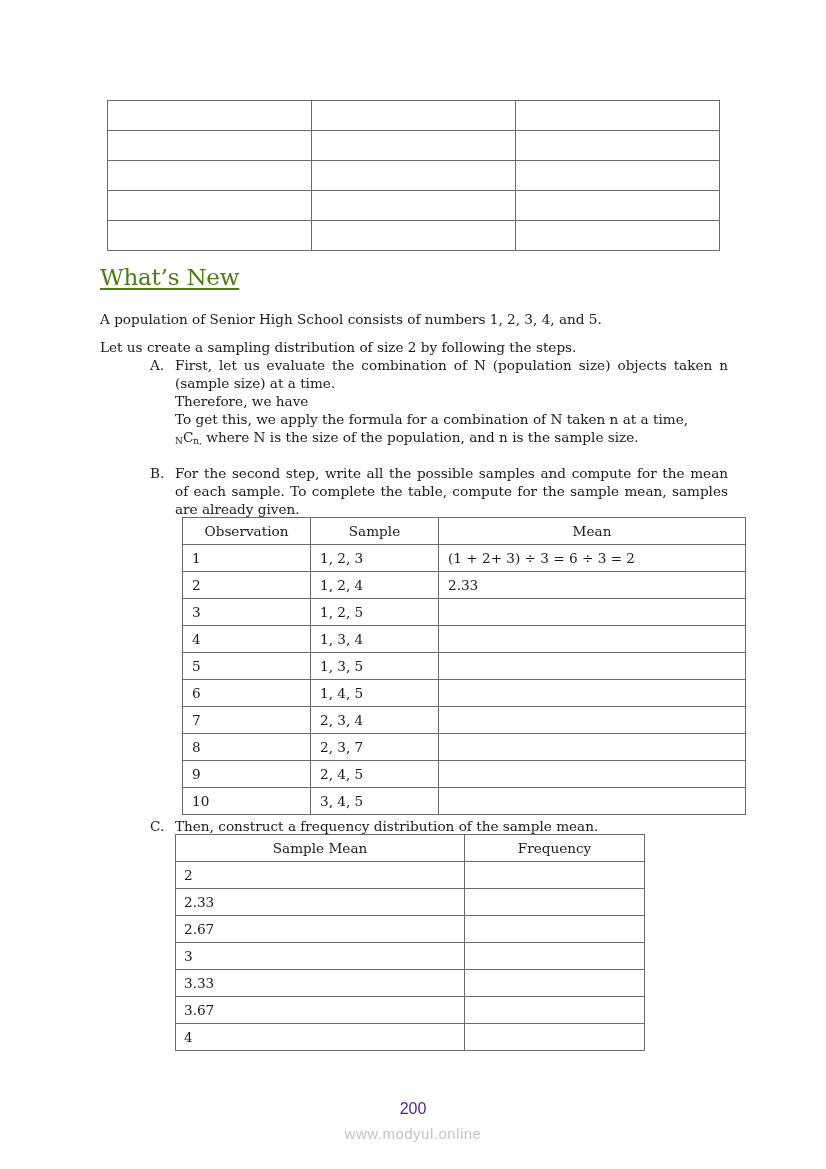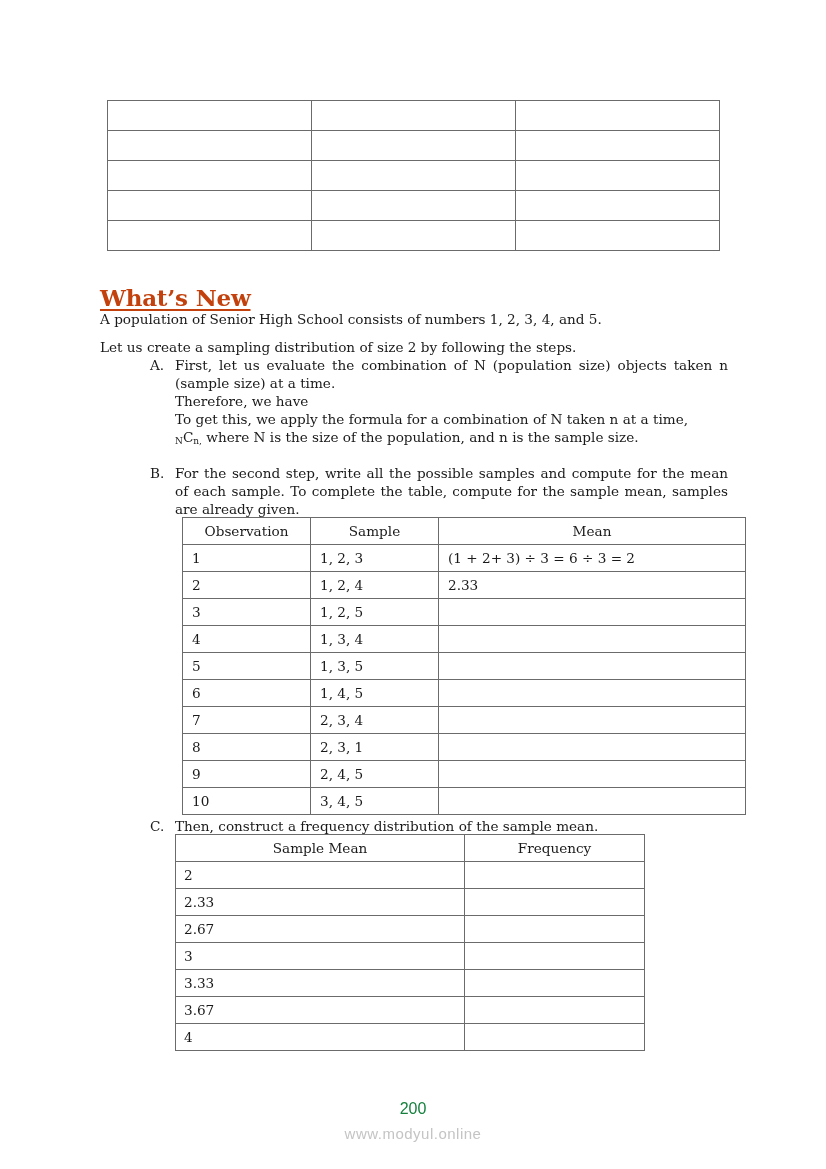--- a/index.html
+++ b/index.html
@@ -32,28 +32,28 @@
     .blank-table td {
       border: 1px solid #6b6b6b;
       height: 29px;
       padding: 0;
     }
     .blank-table td.c3 { border-left-color: #9a9a9a; }
 
     .title {
       position: absolute;
       left: 100px;
-      top: 284px;
+      top: 264px;
       font-family: "DejaVu Serif", "Liberation Serif", serif;
-      font-weight: bold;
+      font-weight: normal;
       font-size: 23px;
       text-decoration: underline;
       text-decoration-thickness: 2px;
       text-underline-offset: 3px;
-      color: #c2410c;
+      color: #4d7c0f;
       margin: 0;
       letter-spacing: -0.2px;
     }
     .text {
       position: absolute;
       font-size: 13.6px;
       line-height: 18px;
       white-space: nowrap;
       color: #1a1a1a;
     }
@@ -140,21 +140,21 @@
     .freq-table col.c1 { width: 289px; }
 
     .page-number {
       position: absolute;
       left: 0;
       width: 826px;
       top: 1100px;
       text-align: center;
       font-family: "Liberation Sans", "DejaVu Sans", sans-serif;
       font-size: 16px;
-      color: #15803d;
+      color: #4c1d95;
     }
     .watermark {
       position: absolute;
       left: 0;
       width: 826px;
       top: 1125px;
       text-align: center;
       font-family: "Liberation Sans", "DejaVu Sans", sans-serif;
       font-size: 15px;
       color: #c4c4c4;
@@ -260,21 +260,21 @@
         <td>1, 4, 5</td>
         <td></td>
       </tr>
       <tr>
         <td>7</td>
         <td>2, 3, 4</td>
         <td></td>
       </tr>
       <tr>
         <td>8</td>
-        <td>2, 3, 1</td>
+        <td>2, 3, 7</td>
         <td></td>
       </tr>
       <tr>
         <td>9</td>
         <td>2, 4, 5</td>
         <td></td>
       </tr>
       <tr>
         <td>10</td>
         <td>3, 4, 5</td>

